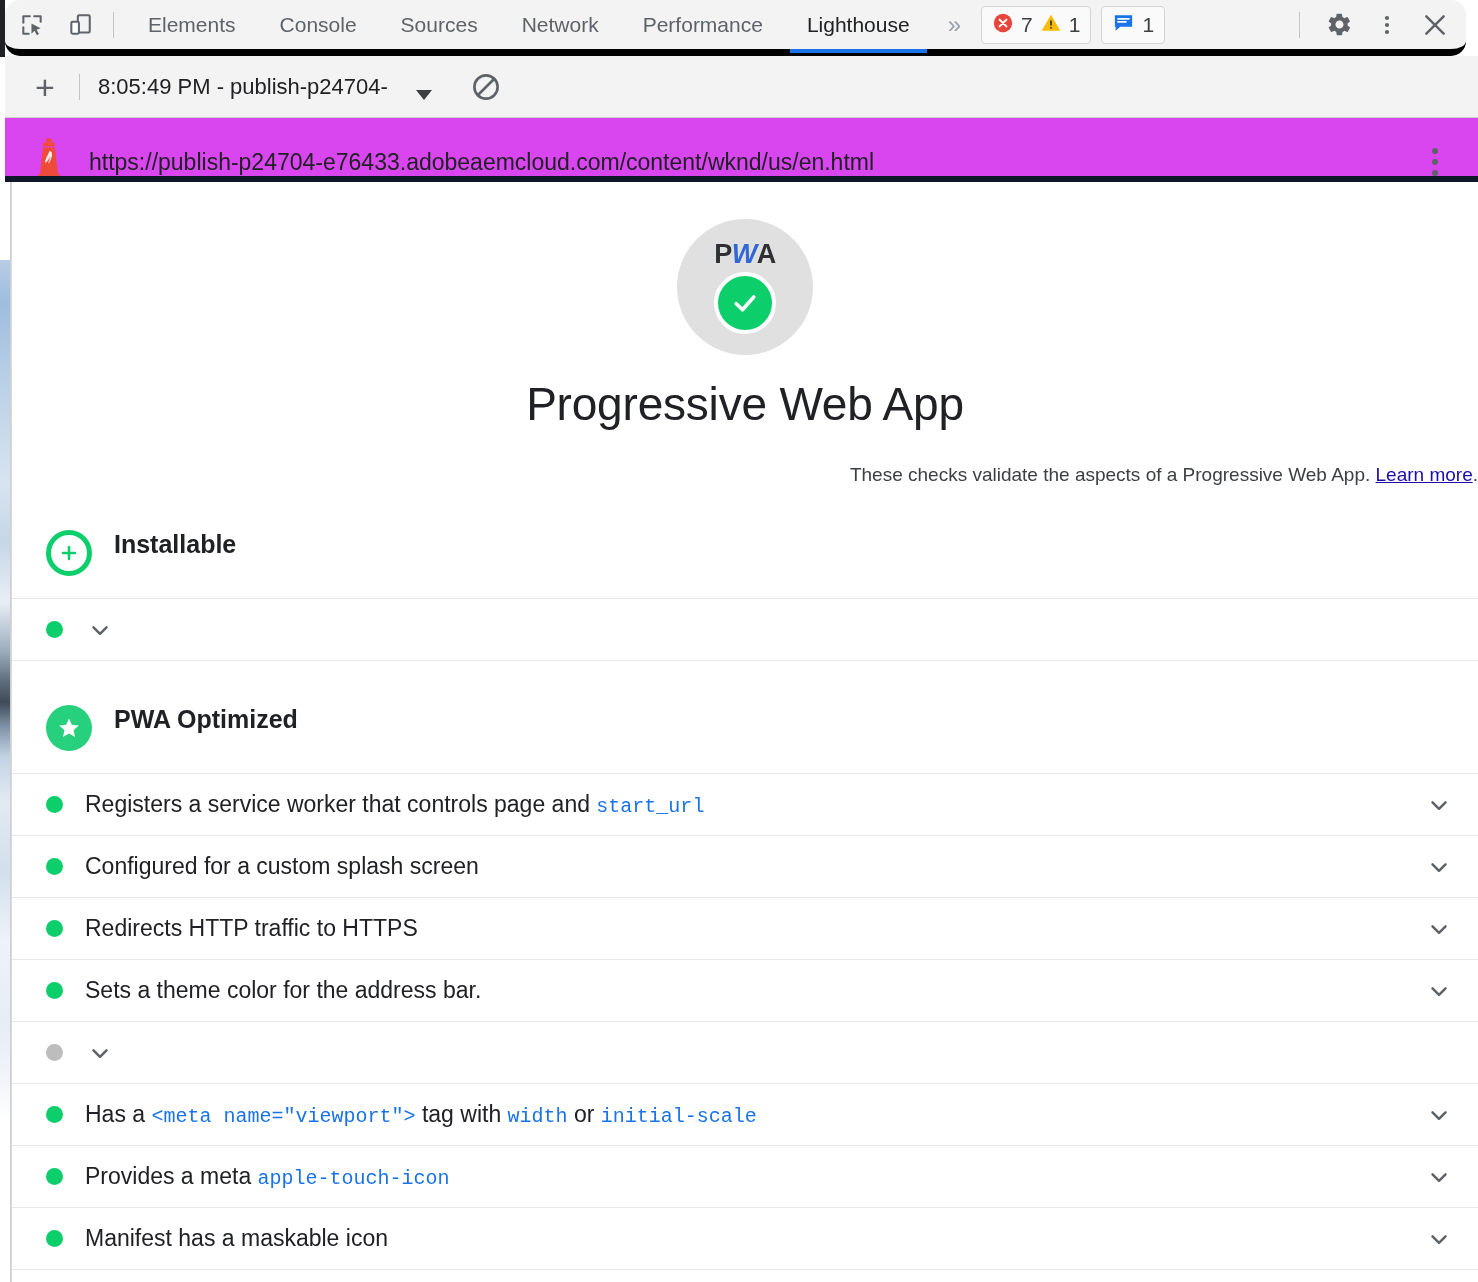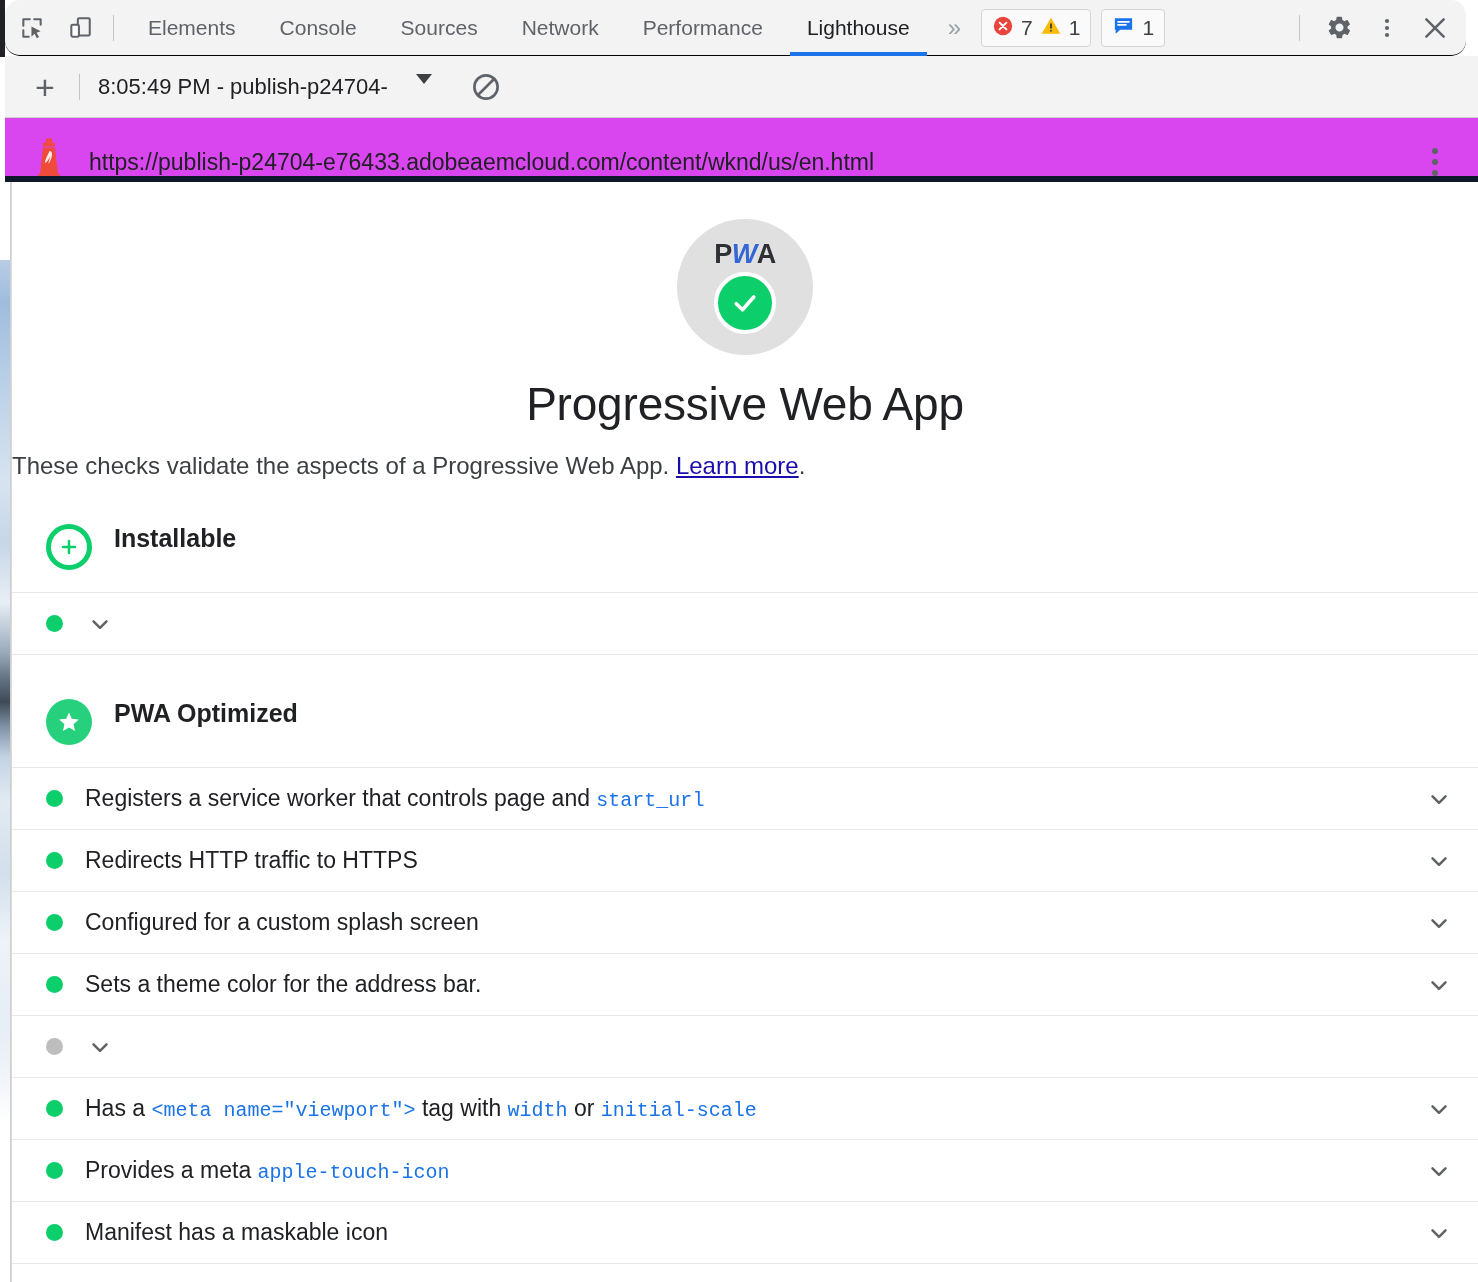--- a/index.html
+++ b/index.html
@@ -61,21 +61,21 @@
     width: 5px; height: 57px;
     background: #202124;
   }
 
   
   #tabbar {
     position: absolute;
     left: 5px; top: 0;
     width: 1461px; height: 56px;
     background: #f3f3f3;
-    border-bottom: 1px solid #000000;
+    border-bottom: 7px solid #000000;
     box-sizing: border-box;
     display: flex;
     align-items: center;
     border-radius: 15px;
   }
   .tb-icon-btn {
     width: 42px; height: 42px;
     display: flex; align-items: center; justify-content: center;
     margin-left: 6px;
     border-radius: 3px;
@@ -143,21 +143,21 @@
     width: 44px; height: 44px;
     margin-left: 18px;
     display: flex; align-items: center; justify-content: center;
     color: #5f6368;
     font-size: 34px;
     font-weight: 300;
     line-height: 1;
   }
   #run-select {
     display: flex;
-    align-items: flex-start;
+    align-items: flex-end;
     gap: 28px;
     font-size: 22px;
     color: #202124;
     padding: 0 6px;
     white-space: nowrap;
   }
   .caret-down {
     width: 0; height: 0;
     border-left: 8px solid transparent;
     border-right: 8px solid transparent;
@@ -248,24 +248,24 @@
 
   #report-title {
     text-align: center;
     font-size: 46px;
     font-weight: 400;
     color: #202124;
     margin-top: 22px;
     letter-spacing: -0.2px;
   }
   #report-subtitle {
-    text-align: left;
-    font-size: 24px;
+    text-align: right;
+    font-size: 19px;
     color: #3c4043;
-    margin-top: 21px;
+    margin-top: 33px;
   }
   #report-subtitle a {
     color: #1a0dab;
     text-decoration: underline;
   }
 
   .section {
     margin-top: 44px;
   }
   .section-header {
@@ -514,31 +514,31 @@
           <span class="audit-text"><span>Registers a service worker that controls page and </span><code>start_url</code></span>
           <span class="chev">
             <svg width="26" height="26" viewBox="0 0 24 24">
                 <path d="M6 9.5 L12 15.5 L18 9.5" fill="none" stroke="#5f6368" stroke-width="2.3" stroke-linecap="round" stroke-linejoin="round"></path>
               </svg>
           </span>
         </div>
 
         <div class="audit-row">
           <span class="dot"></span>
+          <span class="audit-text">Configured for a custom splash screen</span>
+          <span class="chev">
+            <svg width="26" height="26" viewBox="0 0 24 24">
+                <path d="M6 9.5 L12 15.5 L18 9.5" fill="none" stroke="#5f6368" stroke-width="2.3" stroke-linecap="round" stroke-linejoin="round"></path>
+              </svg>
+          </span>
+        </div>
+
+        <div class="audit-row">
+          <span class="dot"></span>
           <span class="audit-text">Redirects HTTP traffic to HTTPS</span>
-          <span class="chev">
-            <svg width="26" height="26" viewBox="0 0 24 24">
-                <path d="M6 9.5 L12 15.5 L18 9.5" fill="none" stroke="#5f6368" stroke-width="2.3" stroke-linecap="round" stroke-linejoin="round"></path>
-              </svg>
-          </span>
-        </div>
-
-        <div class="audit-row">
-          <span class="dot"></span>
-          <span class="audit-text">Configured for a custom splash screen</span>
           <span class="chev">
             <svg width="26" height="26" viewBox="0 0 24 24">
                 <path d="M6 9.5 L12 15.5 L18 9.5" fill="none" stroke="#5f6368" stroke-width="2.3" stroke-linecap="round" stroke-linejoin="round"></path>
               </svg>
           </span>
         </div>
 
         <div class="audit-row">
           <span class="dot"></span>
           <span class="audit-text">Sets a theme color for the address bar.</span>

